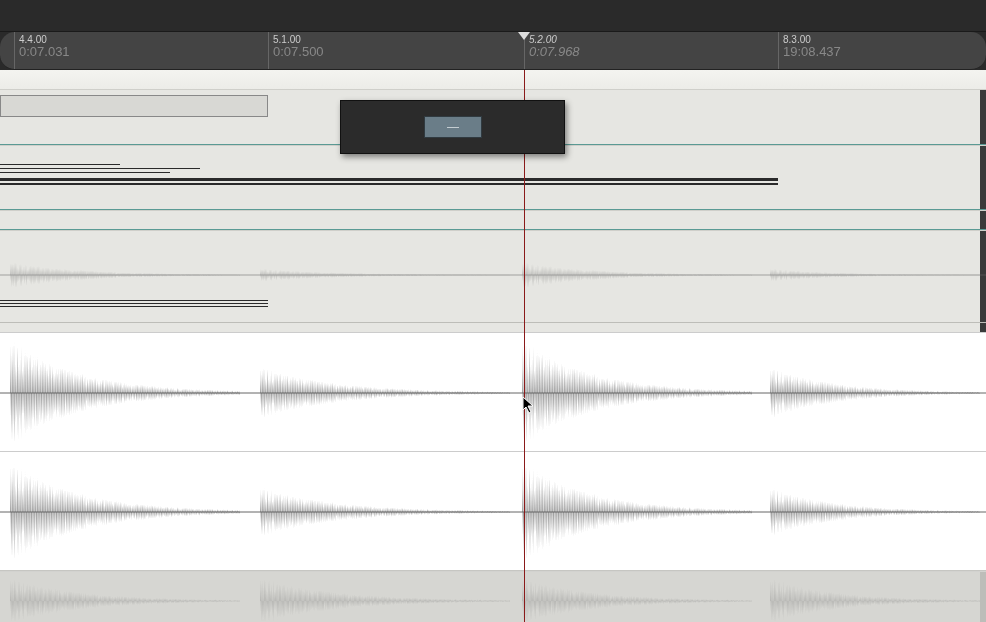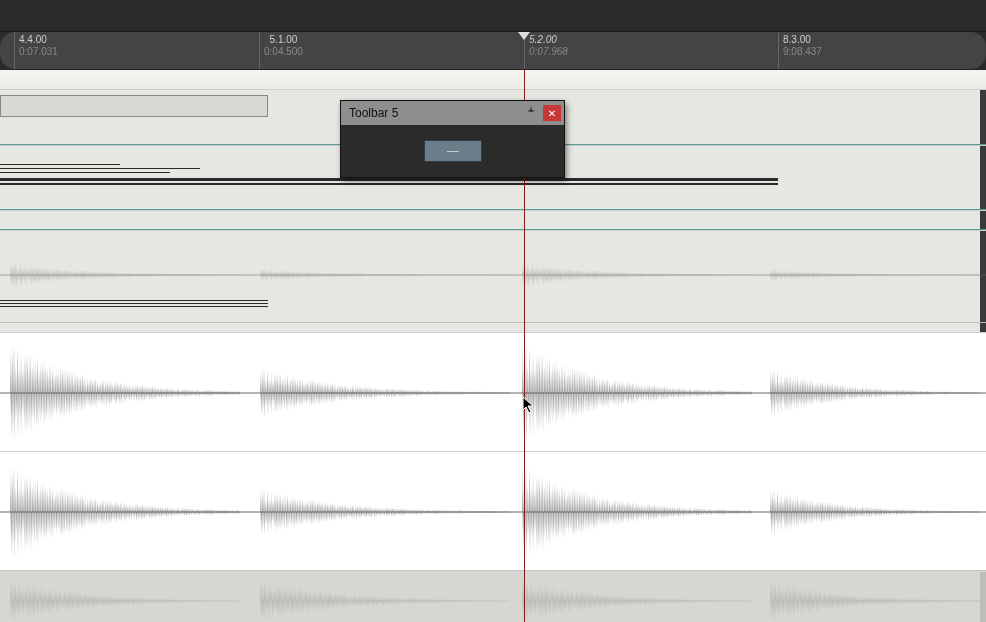--- a/index.html
+++ b/index.html
@@ -30,21 +30,21 @@
     border-radius: 15px;
   }
   .ruler-mark {
     position: absolute; top: 0; height: 100%;
     border-left: 1px solid #666;
     padding-left: 4px; padding-top: 2px;
     color: #aaa; font-size: 10px; line-height: 12px;
     white-space: pre;
   }
   .ruler-mark .line1 { display:block; color:#ccc; }
-  .ruler-mark .line2 { display:block; color:#888; font-size:10px; }
+  .ruler-mark .line2 { display:block; color:#888; font-size:13px; }
 
   .play-cursor-marker {
     position: absolute; top: 0; width: 0; height: 0;
     border-left: 6px solid transparent;
     border-right: 6px solid transparent;
     border-top: 8px solid #ddd;
     transform: translateX(-6px);
     z-index: 50;
   }
 
@@ -136,23 +136,23 @@
   }
 </style>
 </head>
 <body>
 
 <div class="top-strip"></div>
 
 <div class="ruler" id="ruler">
   <div class="play-cursor-marker" id="ph-marker" style="left: 524px;"></div>
 <div class="ruler-mark" style="left: 14px;"><span class="line1">4.4.00</span><span class="line2">0:07.031</span></div>
-    <div class="ruler-mark" style="left: 259px; text-align: center;"><span class="line1">5.1.00</span><span class="line2">0:04.500</span></div>
+    <div class="ruler-mark" style="left: 268px;"><span class="line1">5.1.00</span><span class="line2">0:07.500</span></div>
     <div class="ruler-mark" style="left: 524px; font-style: italic;"><span class="line1">5.2.00</span><span class="line2">0:07.968</span></div>
-    <div class="ruler-mark" style="left: 778px;"><span class="line1">8.3.00</span><span class="line2">9:08.437</span></div>
+    <div class="ruler-mark" style="left: 778px;"><span class="line1">8.3.00</span><span class="line2">19:08.437</span></div>
   </div>
 
 <div class="tracks" id="tracks">
   <div class="right-edge"></div>
   <div class="play-cursor" id="ph-line" style="left: 524px;"></div>
 
   <div class="lane" style="top:0; height:20px; background:linear-gradient(#f4f4f0,#ececE8);"></div>
 
   <div class="clip-box" id="clipbox" style="left: 0px; width: 268px;"></div>
 
@@ -207,35 +207,20 @@
     <svg width="986" height="60" id="wave-refl">
         <path d="M10 30 L10.0 19.2 L10.5 40.8 L10.8 8.7 L11.3 51.3 L11.7 12.1 L12.2 47.9 L12.5 9.0 L13.0 51.0 L13.3 15.0 L13.8 45.0 L14.2 7.7 L14.7 52.3 L15.0 7.8 L15.5 52.2 L15.8 16.1 L16.3 43.9 L16.7 18.4 L17.2 41.6 L17.5 19.9 L18.0 40.1 L18.3 9.8 L18.8 50.2 L19.2 9.6 L19.7 50.4 L20.0 17.9 L20.5 42.1 L20.8 19.8 L21.3 40.2 L21.7 13.5 L22.2 46.5 L22.5 19.6 L23.0 40.4 L23.3 10.3 L23.8 49.7 L24.2 20.2 L24.7 39.8 L25.0 20.2 L25.5 39.8 L25.8 18.0 L26.3 42.0 L26.7 13.5 L27.2 46.5 L27.5 11.5 L28.0 48.5 L28.3 16.5 L28.8 43.5 L29.2 12.9 L29.7 47.1 L30.0 13.1 L30.5 46.9 L30.8 14.9 L31.3 45.1 L31.7 18.8 L32.2 41.2 L32.5 14.3 L33.0 45.7 L33.3 12.8 L33.8 47.2 L34.2 13.2 L34.7 46.8 L35.0 19.1 L35.5 40.9 L35.8 18.1 L36.3 41.9 L36.7 18.7 L37.2 41.3 L37.5 14.7 L38.0 45.3 L38.3 17.1 L38.8 42.9 L39.2 21.7 L39.7 38.3 L40.0 15.1 L40.5 44.9 L40.8 17.5 L41.3 42.5 L41.7 14.7 L42.2 45.3 L42.5 15.8 L43.0 44.2 L43.3 20.0 L43.8 40.0 L44.2 21.7 L44.7 38.3 L45.0 16.6 L45.5 43.4 L45.8 18.1 L46.3 41.9 L46.7 18.3 L47.2 41.7 L47.5 20.5 L48.0 39.5 L48.3 16.1 L48.8 43.9 L49.2 16.4 L49.7 43.6 L50.0 18.5 L50.5 41.5 L50.8 18.3 L51.3 41.7 L51.7 17.2 L52.2 42.8 L52.5 20.1 L53.0 39.9 L53.3 19.5 L53.8 40.5 L54.2 20.5 L54.7 39.5 L55.0 22.4 L55.5 37.6 L55.8 17.3 L56.3 42.7 L56.7 18.8 L57.2 41.2 L57.5 18.2 L58.0 41.8 L58.3 23.1 L58.8 36.9 L59.2 18.6 L59.7 41.4 L60.0 20.6 L60.5 39.4 L60.8 21.4 L61.3 38.6 L61.7 22.8 L62.2 37.2 L62.5 22.4 L63.0 37.6 L63.3 21.2 L63.8 38.8 L64.2 19.7 L64.7 40.3 L65.0 22.3 L65.5 37.7 L65.8 21.6 L66.3 38.4 L66.7 19.6 L67.2 40.4 L67.5 24.1 L68.0 35.9 L68.3 20.2 L68.8 39.8 L69.2 19.5 L69.7 40.5 L70.0 20.0 L70.5 40.0 L70.8 20.3 L71.3 39.7 L71.7 19.8 L72.2 40.2 L72.5 21.2 L73.0 38.8 L73.3 20.2 L73.8 39.8 L74.2 25.4 L74.7 34.6 L75.0 20.4 L75.5 39.6 L75.8 23.0 L76.3 37.0 L76.7 21.4 L77.2 38.6 L77.5 21.2 L78.0 38.8 L78.3 21.2 L78.8 38.8 L79.2 20.9 L79.7 39.1 L80.0 22.1 L80.5 37.9 L80.8 23.1 L81.3 36.9 L81.7 21.2 L82.2 38.8 L82.5 23.9 L83.0 36.1 L83.3 21.4 L83.8 38.6 L84.2 25.8 L84.7 34.2 L85.0 22.8 L85.5 37.2 L85.8 21.6 L86.3 38.4 L86.7 23.6 L87.2 36.4 L87.5 23.0 L88.0 37.0 L88.3 22.4 L88.8 37.6 L89.2 24.3 L89.7 35.7 L90.0 23.1 L90.5 36.9 L90.8 24.7 L91.3 35.3 L91.7 23.8 L92.2 36.2 L92.5 22.6 L93.0 37.4 L93.3 23.3 L93.8 36.7 L94.2 22.6 L94.7 37.4 L95.0 22.7 L95.5 37.3 L95.8 25.0 L96.3 35.0 L96.7 24.2 L97.2 35.8 L97.5 22.9 L98.0 37.1 L98.3 26.6 L98.8 33.4 L99.2 26.8 L99.7 33.2 L100.0 24.8 L100.5 35.2 L100.8 24.6 L101.3 35.4 L101.7 26.1 L102.2 33.9 L102.5 24.1 L103.0 35.9 L103.3 24.8 L103.8 35.2 L104.2 24.2 L104.7 35.8 L105.0 24.5 L105.5 35.5 L105.8 25.2 L106.3 34.8 L106.7 24.8 L107.2 35.2 L107.5 25.7 L108.0 34.3 L108.3 24.6 L108.8 35.4 L109.2 24.6 L109.7 35.4 L110.0 24.1 L110.5 35.9 L110.8 26.7 L111.3 33.3 L111.7 26.2 L112.2 33.8 L112.5 25.3 L113.0 34.7 L113.3 26.5 L113.8 33.5 L114.2 27.1 L114.7 32.9 L115.0 25.4 L115.5 34.6 L115.8 25.6 L116.3 34.4 L116.7 26.3 L117.2 33.7 L117.5 24.7 L118.0 35.3 L118.3 25.5 L118.8 34.5 L119.2 24.8 L119.7 35.2 L120.0 27.6 L120.5 32.4 L120.8 26.9 L121.3 33.1 L121.7 25.1 L122.2 34.9 L122.5 25.1 L123.0 34.9 L123.3 26.7 L123.8 33.3 L124.2 25.5 L124.7 34.5 L125.0 25.9 L125.5 34.1 L125.8 25.3 L126.3 34.7 L126.7 25.4 L127.2 34.6 L127.5 26.9 L128.0 33.1 L128.3 25.5 L128.8 34.5 L129.2 27.0 L129.7 33.0 L130.0 26.7 L130.5 33.3 L130.8 27.5 L131.3 32.5 L131.7 26.0 L132.2 34.0 L132.5 25.7 L133.0 34.3 L133.3 26.0 L133.8 34.0 L134.2 25.8 L134.7 34.2 L135.0 27.4 L135.5 32.6 L135.8 26.5 L136.3 33.5 L136.7 26.0 L137.2 34.0 L137.5 27.2 L138.0 32.8 L138.3 26.3 L138.8 33.7 L139.2 26.1 L139.7 33.9 L140.0 26.4 L140.5 33.6 L140.8 27.9 L141.3 32.1 L141.7 27.8 L142.2 32.2 L142.5 26.9 L143.0 33.1 L143.3 26.3 L143.8 33.7 L144.2 26.8 L144.7 33.2 L145.0 27.7 L145.5 32.3 L145.8 26.8 L146.3 33.2 L146.7 27.9 L147.2 32.1 L147.5 27.5 L148.0 32.5 L148.3 27.2 L148.8 32.8 L149.2 27.3 L149.7 32.7 L150.0 27.7 L150.5 32.3 L150.8 27.1 L151.3 32.9 L151.7 28.3 L152.2 31.7 L152.5 28.5 L153.0 31.5 L153.3 27.5 L153.8 32.5 L154.2 27.4 L154.7 32.6 L155.0 27.5 L155.5 32.5 L155.8 28.6 L156.3 31.4 L156.7 27.1 L157.2 32.9 L157.5 27.0 L158.0 33.0 L158.3 27.4 L158.8 32.6 L159.2 27.0 L159.7 33.0 L160.0 27.5 L160.5 32.5 L160.8 27.9 L161.3 32.1 L161.7 27.8 L162.2 32.2 L162.5 27.2 L163.0 32.8 L163.3 27.2 L163.8 32.8 L164.2 27.6 L164.7 32.4 L165.0 27.2 L165.5 32.8 L165.8 27.4 L166.3 32.6 L166.7 27.6 L167.2 32.4 L167.5 27.4 L168.0 32.6 L168.3 28.5 L168.8 31.5 L169.2 27.9 L169.7 32.1 L170.0 28.6 L170.5 31.4 L170.8 27.5 L171.3 32.5 L171.7 28.2 L172.2 31.8 L172.5 27.8 L173.0 32.2 L173.3 27.7 L173.8 32.3 L174.2 28.4 L174.7 31.6 L175.0 27.6 L175.5 32.4 L175.8 27.6 L176.3 32.4 L176.7 27.8 L177.2 32.2 L177.5 28.2 L178.0 31.8 L178.3 27.8 L178.8 32.2 L179.2 27.9 L179.7 32.1 L180.0 28.5 L180.5 31.5 L180.8 28.1 L181.3 31.9 L181.7 28.7 L182.2 31.3 L182.5 28.3 L183.0 31.7 L183.3 27.9 L183.8 32.1 L184.2 28.7 L184.7 31.3 L185.0 28.5 L185.5 31.5 L185.8 28.0 L186.3 32.0 L186.7 28.2 L187.2 31.8 L187.5 28.4 L188.0 31.6 L188.3 28.9 L188.8 31.1 L189.2 28.4 L189.7 31.6 L190.0 28.7 L190.5 31.3 L190.8 28.3 L191.3 31.7 L191.7 28.3 L192.2 31.7 L192.5 28.3 L193.0 31.7 L193.3 28.3 L193.8 31.7 L194.2 28.2 L194.7 31.8 L195.0 28.5 L195.5 31.5 L195.8 28.9 L196.3 31.1 L196.7 28.8 L197.2 31.2 L197.5 28.4 L198.0 31.6 L198.3 28.3 L198.8 31.7 L199.2 28.6 L199.7 31.4 L200.0 29.1 L200.5 30.9 L200.8 28.4 L201.3 31.6 L201.7 29.0 L202.2 31.0 L202.5 28.8 L203.0 31.2 L203.3 29.2 L203.8 30.8 L204.2 29.1 L204.7 30.9 L205.0 28.5 L205.5 31.5 L205.8 28.5 L206.3 31.5 L206.7 28.7 L207.2 31.3 L207.5 29.0 L208.0 31.0 L208.3 29.3 L208.8 30.7 L209.2 29.1 L209.7 30.9 L210.0 29.0 L210.5 31.0 L210.8 28.8 L211.3 31.2 L211.7 29.1 L212.2 30.9 L212.5 28.7 L213.0 31.3 L213.3 28.7 L213.8 31.3 L214.2 28.7 L214.7 31.3 L215.0 28.7 L215.5 31.3 L215.8 28.6 L216.3 31.4 L216.7 28.8 L217.2 31.2 L217.5 29.3 L218.0 30.7 L218.3 29.0 L218.8 31.0 L219.2 28.7 L219.7 31.3 L220.0 28.8 L220.5 31.2 L220.8 29.4 L221.3 30.6 L221.7 28.8 L222.2 31.2 L222.5 29.1 L223.0 30.9 L223.3 29.1 L223.8 30.9 L224.2 29.0 L224.7 31.0 L225.0 29.4 L225.5 30.6 L225.8 29.0 L226.3 31.0 L226.7 29.4 L227.2 30.6 L227.5 28.9 L228.0 31.1 L228.3 29.5 L228.8 30.5 L229.2 29.0 L229.7 31.0 L230.0 29.0 L230.5 31.0 L230.8 28.9 L231.3 31.1 L231.7 29.4 L232.2 30.6 L232.5 29.4 L233.0 30.6 L233.3 29.2 L233.8 30.8 L234.2 29.1 L234.7 30.9 L235.0 29.3 L235.5 30.7 L235.8 29.3 L236.3 30.7 L236.7 29.2 L237.2 30.8 L237.5 29.1 L238.0 30.9 L238.3 29.2 L238.8 30.8 L239.2 29.3 L239.7 30.7 L240 30 Z" class="wave-path" opacity="0.5"></path>
         <path d="M260 30 L260.0 19.2 L260.5 40.8 L260.8 8.7 L261.3 51.3 L261.7 12.1 L262.2 47.9 L262.5 9.0 L263.0 51.0 L263.3 14.9 L263.8 45.1 L264.2 7.6 L264.7 52.4 L265.0 7.7 L265.5 52.3 L265.8 16.0 L266.3 44.0 L266.7 18.3 L267.2 41.7 L267.5 19.8 L268.0 40.2 L268.3 9.6 L268.8 50.4 L269.2 9.4 L269.7 50.6 L270.0 17.8 L270.5 42.2 L270.8 19.7 L271.3 40.3 L271.7 13.3 L272.2 46.7 L272.5 19.4 L273.0 40.6 L273.3 10.0 L273.8 50.0 L274.2 20.0 L274.7 40.0 L275.0 20.1 L275.5 39.9 L275.8 17.8 L276.3 42.2 L276.7 13.2 L277.2 46.8 L277.5 11.1 L278.0 48.9 L278.3 16.2 L278.8 43.8 L279.2 12.5 L279.7 47.5 L280.0 12.7 L280.5 47.3 L280.8 14.6 L281.3 45.4 L281.7 18.6 L282.2 41.4 L282.5 13.9 L283.0 46.1 L283.3 12.3 L283.8 47.7 L284.2 12.7 L284.7 47.3 L285.0 18.8 L285.5 41.2 L285.8 17.8 L286.3 42.2 L286.7 18.4 L287.2 41.6 L287.5 14.2 L288.0 45.8 L288.3 16.7 L288.8 43.3 L289.2 21.4 L289.7 38.6 L290.0 14.6 L290.5 45.4 L290.8 17.0 L291.3 43.0 L291.7 14.1 L292.2 45.9 L292.5 15.3 L293.0 44.7 L293.3 19.6 L293.8 40.4 L294.2 21.4 L294.7 38.6 L295.0 16.0 L295.5 44.0 L295.8 17.7 L296.3 42.3 L296.7 17.9 L297.2 42.1 L297.5 20.1 L298.0 39.9 L298.3 15.5 L298.8 44.5 L299.2 15.7 L299.7 44.3 L300.0 18.0 L300.5 42.0 L300.8 17.8 L301.3 42.2 L301.7 16.6 L302.2 43.4 L302.5 19.6 L303.0 40.4 L303.3 19.0 L303.8 41.0 L304.2 20.0 L304.7 40.0 L305.0 22.0 L305.5 38.0 L305.8 16.7 L306.3 43.3 L306.7 18.2 L307.2 41.8 L307.5 17.6 L308.0 42.4 L308.3 22.7 L308.8 37.3 L309.2 18.0 L309.7 42.0 L310.0 20.1 L310.5 39.9 L310.8 20.9 L311.3 39.1 L311.7 22.3 L312.2 37.7 L312.5 21.9 L313.0 38.1 L313.3 20.6 L313.8 39.4 L314.2 19.0 L314.7 41.0 L315.0 21.8 L315.5 38.2 L315.8 21.0 L316.3 39.0 L316.7 18.9 L317.2 41.1 L317.5 23.7 L318.0 36.3 L318.3 19.5 L318.8 40.5 L319.2 18.8 L319.7 41.2 L320.0 19.3 L320.5 40.7 L320.8 19.6 L321.3 40.4 L321.7 19.1 L322.2 40.9 L322.5 20.6 L323.0 39.4 L323.3 19.5 L323.8 40.5 L324.2 25.1 L324.7 34.9 L325.0 19.7 L325.5 40.3 L325.8 22.5 L326.3 37.5 L326.7 20.8 L327.2 39.2 L327.5 20.5 L328.0 39.5 L328.3 20.5 L328.8 39.5 L329.2 20.1 L329.7 39.9 L330.0 21.5 L330.5 38.5 L330.8 22.6 L331.3 37.4 L331.7 20.5 L332.2 39.5 L332.5 23.4 L333.0 36.6 L333.3 20.7 L333.8 39.3 L334.2 25.5 L334.7 34.5 L335.0 22.2 L335.5 37.8 L335.8 20.9 L336.3 39.1 L336.7 23.0 L337.2 37.0 L337.5 22.4 L338.0 37.6 L338.3 21.7 L338.8 38.3 L339.2 23.8 L339.7 36.2 L340.0 22.5 L340.5 37.5 L340.8 24.1 L341.3 35.9 L341.7 23.2 L342.2 36.8 L342.5 21.9 L343.0 38.1 L343.3 22.7 L343.8 37.3 L344.2 21.8 L344.7 38.2 L345.0 22.0 L345.5 38.0 L345.8 24.5 L346.3 35.5 L346.7 23.6 L347.2 36.4 L347.5 22.2 L348.0 37.8 L348.3 26.3 L348.8 33.7 L349.2 26.5 L349.7 33.5 L350.0 24.3 L350.5 35.7 L350.8 24.1 L351.3 35.9 L351.7 25.7 L352.2 34.3 L352.5 23.5 L353.0 36.5 L353.3 24.2 L353.8 35.8 L354.2 23.6 L354.7 36.4 L355.0 23.9 L355.5 36.1 L355.8 24.6 L356.3 35.4 L356.7 24.2 L357.2 35.8 L357.5 25.2 L358.0 34.8 L358.3 24.0 L358.8 36.0 L359.2 24.0 L359.7 36.0 L360.0 23.4 L360.5 36.6 L360.8 26.3 L361.3 33.7 L361.7 25.7 L362.2 34.3 L362.5 24.7 L363.0 35.3 L363.3 26.0 L363.8 34.0 L364.2 26.7 L364.7 33.3 L365.0 24.9 L365.5 35.1 L365.8 25.1 L366.3 34.9 L366.7 25.8 L367.2 34.2 L367.5 24.1 L368.0 35.9 L368.3 24.9 L368.8 35.1 L369.2 24.1 L369.7 35.9 L370.0 27.3 L370.5 32.7 L370.8 26.4 L371.3 33.6 L371.7 24.4 L372.2 35.6 L372.5 24.5 L373.0 35.5 L373.3 26.2 L373.8 33.8 L374.2 24.9 L374.7 35.1 L375.0 25.4 L375.5 34.6 L375.8 24.7 L376.3 35.3 L376.7 24.8 L377.2 35.2 L377.5 26.4 L378.0 33.6 L378.3 24.9 L378.8 35.1 L379.2 26.6 L379.7 33.4 L380.0 26.2 L380.5 33.8 L380.8 27.1 L381.3 32.9 L381.7 25.4 L382.2 34.6 L382.5 25.1 L383.0 34.9 L383.3 25.5 L383.8 34.5 L384.2 25.1 L384.7 34.9 L385.0 27.0 L385.5 33.0 L385.8 25.9 L386.3 34.1 L386.7 25.4 L387.2 34.6 L387.5 26.7 L388.0 33.3 L388.3 25.7 L388.8 34.3 L389.2 25.5 L389.7 34.5 L390.0 25.9 L390.5 34.1 L390.8 27.6 L391.3 32.4 L391.7 27.5 L392.2 32.5 L392.5 26.4 L393.0 33.6 L393.3 25.7 L393.8 34.3 L394.2 26.3 L394.7 33.7 L395.0 27.4 L395.5 32.6 L395.8 26.3 L396.3 33.7 L396.7 27.5 L397.2 32.5 L397.5 27.1 L398.0 32.9 L398.3 26.8 L398.8 33.2 L399.2 26.8 L399.7 33.2 L400.0 27.3 L400.5 32.7 L400.8 26.6 L401.3 33.4 L401.7 28.0 L402.2 32.0 L402.5 28.2 L403.0 31.8 L403.3 27.1 L403.8 32.9 L404.2 26.9 L404.7 33.1 L405.0 27.1 L405.5 32.9 L405.8 28.3 L406.3 31.7 L406.7 26.6 L407.2 33.4 L407.5 26.5 L408.0 33.5 L408.3 26.9 L408.8 33.1 L409.2 26.4 L409.7 33.6 L410.0 27.0 L410.5 33.0 L410.8 27.5 L411.3 32.5 L411.7 27.5 L412.2 32.5 L412.5 26.7 L413.0 33.3 L413.3 26.7 L413.8 33.3 L414.2 27.1 L414.7 32.9 L415.0 26.7 L415.5 33.3 L415.8 27.0 L416.3 33.0 L416.7 27.1 L417.2 32.9 L417.5 26.9 L418.0 33.1 L418.3 28.2 L418.8 31.8 L419.2 27.5 L419.7 32.5 L420.0 28.3 L420.5 31.7 L420.8 27.1 L421.3 32.9 L421.7 27.8 L422.2 32.2 L422.5 27.4 L423.0 32.6 L423.3 27.2 L423.8 32.8 L424.2 28.1 L424.7 31.9 L425.0 27.1 L425.5 32.9 L425.8 27.2 L426.3 32.8 L426.7 27.4 L427.2 32.6 L427.5 27.9 L428.0 32.1 L428.3 27.3 L428.8 32.7 L429.2 27.4 L429.7 32.6 L430.0 28.1 L430.5 31.9 L430.8 27.8 L431.3 32.2 L431.7 28.4 L432.2 31.6 L432.5 27.9 L433.0 32.1 L433.3 27.4 L433.8 32.6 L434.2 28.4 L434.7 31.6 L435.0 28.2 L435.5 31.8 L435.8 27.5 L436.3 32.5 L436.7 27.8 L437.2 32.2 L437.5 28.0 L438.0 32.0 L438.3 28.6 L438.8 31.4 L439.2 28.0 L439.7 32.0 L440.0 28.4 L440.5 31.6 L440.8 28.0 L441.3 32.0 L441.7 27.9 L442.2 32.1 L442.5 27.9 L443.0 32.1 L443.3 27.9 L443.8 32.1 L444.2 27.8 L444.7 32.2 L445.0 28.2 L445.5 31.8 L445.8 28.7 L446.3 31.3 L446.7 28.5 L447.2 31.5 L447.5 28.1 L448.0 31.9 L448.3 27.9 L448.8 32.1 L449.2 28.3 L449.7 31.7 L450.0 28.9 L450.5 31.1 L450.8 28.1 L451.3 31.9 L451.7 28.8 L452.2 31.2 L452.5 28.5 L453.0 31.5 L453.3 29.0 L453.8 31.0 L454.2 28.9 L454.7 31.1 L455.0 28.1 L455.5 31.9 L455.8 28.1 L456.3 31.9 L456.7 28.4 L457.2 31.6 L457.5 28.8 L458.0 31.2 L458.3 29.1 L458.8 30.9 L459.2 28.9 L459.7 31.1 L460.0 28.7 L460.5 31.3 L460.8 28.5 L461.3 31.5 L461.7 28.8 L462.2 31.2 L462.5 28.4 L463.0 31.6 L463.3 28.4 L463.8 31.6 L464.2 28.4 L464.7 31.6 L465.0 28.3 L465.5 31.7 L465.8 28.3 L466.3 31.7 L466.7 28.4 L467.2 31.6 L467.5 29.1 L468.0 30.9 L468.3 28.8 L468.8 31.2 L469.2 28.4 L469.7 31.6 L470.0 28.5 L470.5 31.5 L470.8 29.2 L471.3 30.8 L471.7 28.5 L472.2 31.5 L472.5 28.8 L473.0 31.2 L473.3 28.9 L473.8 31.1 L474.2 28.7 L474.7 31.3 L475.0 29.2 L475.5 30.8 L475.8 28.8 L476.3 31.2 L476.7 29.2 L477.2 30.8 L477.5 28.6 L478.0 31.4 L478.3 29.3 L478.8 30.7 L479.2 28.8 L479.7 31.2 L480.0 28.7 L480.5 31.3 L480.8 28.6 L481.3 31.4 L481.7 29.2 L482.2 30.8 L482.5 29.2 L483.0 30.8 L483.3 28.9 L483.8 31.1 L484.2 28.9 L484.7 31.1 L485.0 29.1 L485.5 30.9 L485.8 29.1 L486.3 30.9 L486.7 29.0 L487.2 31.0 L487.5 28.9 L488.0 31.1 L488.3 28.9 L488.8 31.1 L489.2 29.1 L489.7 30.9 L490.0 28.9 L490.5 31.1 L490.8 28.8 L491.3 31.2 L491.7 28.8 L492.2 31.2 L492.5 28.8 L493.0 31.2 L493.3 28.9 L493.8 31.1 L494.2 28.9 L494.7 31.1 L495.0 29.0 L495.5 31.0 L495.8 28.9 L496.3 31.1 L496.7 28.9 L497.2 31.1 L497.5 29.3 L498.0 30.7 L498.3 29.1 L498.8 30.9 L499.2 29.4 L499.7 30.6 L500.0 29.0 L500.5 31.0 L500.8 29.3 L501.3 30.7 L501.7 29.0 L502.2 31.0 L502.5 28.9 L503.0 31.1 L503.3 29.2 L503.8 30.8 L504.2 29.5 L504.7 30.5 L505.0 29.1 L505.5 30.9 L505.8 29.1 L506.3 30.9 L506.7 29.3 L507.2 30.7 L507.5 29.2 L508.0 30.8 L508.3 29.2 L508.8 30.8 L509.2 29.0 L509.7 31.0 L510 30 Z" class="wave-path" opacity="0.5"></path>
         <path d="M522 30 L522.0 19.2 L522.5 40.8 L522.8 8.7 L523.3 51.3 L523.7 12.1 L524.2 47.9 L524.5 9.0 L525.0 51.0 L525.3 15.0 L525.8 45.0 L526.2 7.7 L526.7 52.3 L527.0 7.8 L527.5 52.2 L527.8 16.1 L528.3 43.9 L528.7 18.4 L529.2 41.6 L529.5 19.9 L530.0 40.1 L530.3 9.8 L530.8 50.2 L531.2 9.6 L531.7 50.4 L532.0 17.9 L532.5 42.1 L532.8 19.8 L533.3 40.2 L533.7 13.5 L534.2 46.5 L534.5 19.6 L535.0 40.4 L535.3 10.3 L535.8 49.7 L536.2 20.2 L536.7 39.8 L537.0 20.2 L537.5 39.8 L537.8 18.0 L538.3 42.0 L538.7 13.5 L539.2 46.5 L539.5 11.5 L540.0 48.5 L540.3 16.5 L540.8 43.5 L541.2 12.9 L541.7 47.1 L542.0 13.1 L542.5 46.9 L542.8 14.9 L543.3 45.1 L543.7 18.8 L544.2 41.2 L544.5 14.3 L545.0 45.7 L545.3 12.8 L545.8 47.2 L546.2 13.2 L546.7 46.8 L547.0 19.1 L547.5 40.9 L547.8 18.1 L548.3 41.9 L548.7 18.7 L549.2 41.3 L549.5 14.7 L550.0 45.3 L550.3 17.1 L550.8 42.9 L551.2 21.7 L551.7 38.3 L552.0 15.1 L552.5 44.9 L552.8 17.5 L553.3 42.5 L553.7 14.7 L554.2 45.3 L554.5 15.8 L555.0 44.2 L555.3 20.0 L555.8 40.0 L556.2 21.7 L556.7 38.3 L557.0 16.6 L557.5 43.4 L557.8 18.1 L558.3 41.9 L558.7 18.3 L559.2 41.7 L559.5 20.5 L560.0 39.5 L560.3 16.1 L560.8 43.9 L561.2 16.4 L561.7 43.6 L562.0 18.5 L562.5 41.5 L562.8 18.3 L563.3 41.7 L563.7 17.2 L564.2 42.8 L564.5 20.1 L565.0 39.9 L565.3 19.5 L565.8 40.5 L566.2 20.5 L566.7 39.5 L567.0 22.4 L567.5 37.6 L567.8 17.3 L568.3 42.7 L568.7 18.8 L569.2 41.2 L569.5 18.2 L570.0 41.8 L570.3 23.1 L570.8 36.9 L571.2 18.6 L571.7 41.4 L572.0 20.6 L572.5 39.4 L572.8 21.4 L573.3 38.6 L573.7 22.8 L574.2 37.2 L574.5 22.4 L575.0 37.6 L575.3 21.2 L575.8 38.8 L576.2 19.7 L576.7 40.3 L577.0 22.3 L577.5 37.7 L577.8 21.6 L578.3 38.4 L578.7 19.6 L579.2 40.4 L579.5 24.1 L580.0 35.9 L580.3 20.2 L580.8 39.8 L581.2 19.5 L581.7 40.5 L582.0 20.0 L582.5 40.0 L582.8 20.3 L583.3 39.7 L583.7 19.8 L584.2 40.2 L584.5 21.2 L585.0 38.8 L585.3 20.2 L585.8 39.8 L586.2 25.4 L586.7 34.6 L587.0 20.4 L587.5 39.6 L587.8 23.0 L588.3 37.0 L588.7 21.4 L589.2 38.6 L589.5 21.2 L590.0 38.8 L590.3 21.2 L590.8 38.8 L591.2 20.9 L591.7 39.1 L592.0 22.1 L592.5 37.9 L592.8 23.1 L593.3 36.9 L593.7 21.2 L594.2 38.8 L594.5 23.9 L595.0 36.1 L595.3 21.4 L595.8 38.6 L596.2 25.8 L596.7 34.2 L597.0 22.8 L597.5 37.2 L597.8 21.6 L598.3 38.4 L598.7 23.6 L599.2 36.4 L599.5 23.0 L600.0 37.0 L600.3 22.4 L600.8 37.6 L601.2 24.3 L601.7 35.7 L602.0 23.1 L602.5 36.9 L602.8 24.7 L603.3 35.3 L603.7 23.8 L604.2 36.2 L604.5 22.6 L605.0 37.4 L605.3 23.3 L605.8 36.7 L606.2 22.6 L606.7 37.4 L607.0 22.7 L607.5 37.3 L607.8 25.0 L608.3 35.0 L608.7 24.2 L609.2 35.8 L609.5 22.9 L610.0 37.1 L610.3 26.6 L610.8 33.4 L611.2 26.8 L611.7 33.2 L612.0 24.8 L612.5 35.2 L612.8 24.6 L613.3 35.4 L613.7 26.1 L614.2 33.9 L614.5 24.1 L615.0 35.9 L615.3 24.8 L615.8 35.2 L616.2 24.2 L616.7 35.8 L617.0 24.5 L617.5 35.5 L617.8 25.2 L618.3 34.8 L618.7 24.8 L619.2 35.2 L619.5 25.7 L620.0 34.3 L620.3 24.6 L620.8 35.4 L621.2 24.6 L621.7 35.4 L622.0 24.1 L622.5 35.9 L622.8 26.7 L623.3 33.3 L623.7 26.2 L624.2 33.8 L624.5 25.3 L625.0 34.7 L625.3 26.5 L625.8 33.5 L626.2 27.1 L626.7 32.9 L627.0 25.4 L627.5 34.6 L627.8 25.6 L628.3 34.4 L628.7 26.3 L629.2 33.7 L629.5 24.7 L630.0 35.3 L630.3 25.5 L630.8 34.5 L631.2 24.8 L631.7 35.2 L632.0 27.6 L632.5 32.4 L632.8 26.9 L633.3 33.1 L633.7 25.1 L634.2 34.9 L634.5 25.1 L635.0 34.9 L635.3 26.7 L635.8 33.3 L636.2 25.5 L636.7 34.5 L637.0 25.9 L637.5 34.1 L637.8 25.3 L638.3 34.7 L638.7 25.4 L639.2 34.6 L639.5 26.9 L640.0 33.1 L640.3 25.5 L640.8 34.5 L641.2 27.0 L641.7 33.0 L642.0 26.7 L642.5 33.3 L642.8 27.5 L643.3 32.5 L643.7 26.0 L644.2 34.0 L644.5 25.7 L645.0 34.3 L645.3 26.0 L645.8 34.0 L646.2 25.8 L646.7 34.2 L647.0 27.4 L647.5 32.6 L647.8 26.5 L648.3 33.5 L648.7 26.0 L649.2 34.0 L649.5 27.2 L650.0 32.8 L650.3 26.3 L650.8 33.7 L651.2 26.1 L651.7 33.9 L652.0 26.4 L652.5 33.6 L652.8 27.9 L653.3 32.1 L653.7 27.8 L654.2 32.2 L654.5 26.9 L655.0 33.1 L655.3 26.3 L655.8 33.7 L656.2 26.8 L656.7 33.2 L657.0 27.7 L657.5 32.3 L657.8 26.8 L658.3 33.2 L658.7 27.9 L659.2 32.1 L659.5 27.5 L660.0 32.5 L660.3 27.2 L660.8 32.8 L661.2 27.3 L661.7 32.7 L662.0 27.7 L662.5 32.3 L662.8 27.1 L663.3 32.9 L663.7 28.3 L664.2 31.7 L664.5 28.5 L665.0 31.5 L665.3 27.5 L665.8 32.5 L666.2 27.4 L666.7 32.6 L667.0 27.5 L667.5 32.5 L667.8 28.6 L668.3 31.4 L668.7 27.1 L669.2 32.9 L669.5 27.0 L670.0 33.0 L670.3 27.4 L670.8 32.6 L671.2 27.0 L671.7 33.0 L672.0 27.5 L672.5 32.5 L672.8 27.9 L673.3 32.1 L673.7 27.8 L674.2 32.2 L674.5 27.2 L675.0 32.8 L675.3 27.2 L675.8 32.8 L676.2 27.6 L676.7 32.4 L677.0 27.2 L677.5 32.8 L677.8 27.4 L678.3 32.6 L678.7 27.6 L679.2 32.4 L679.5 27.4 L680.0 32.6 L680.3 28.5 L680.8 31.5 L681.2 27.9 L681.7 32.1 L682.0 28.6 L682.5 31.4 L682.8 27.5 L683.3 32.5 L683.7 28.2 L684.2 31.8 L684.5 27.8 L685.0 32.2 L685.3 27.7 L685.8 32.3 L686.2 28.4 L686.7 31.6 L687.0 27.6 L687.5 32.4 L687.8 27.6 L688.3 32.4 L688.7 27.8 L689.2 32.2 L689.5 28.2 L690.0 31.8 L690.3 27.8 L690.8 32.2 L691.2 27.9 L691.7 32.1 L692.0 28.5 L692.5 31.5 L692.8 28.1 L693.3 31.9 L693.7 28.7 L694.2 31.3 L694.5 28.3 L695.0 31.7 L695.3 27.9 L695.8 32.1 L696.2 28.7 L696.7 31.3 L697.0 28.5 L697.5 31.5 L697.8 28.0 L698.3 32.0 L698.7 28.2 L699.2 31.8 L699.5 28.4 L700.0 31.6 L700.3 28.9 L700.8 31.1 L701.2 28.4 L701.7 31.6 L702.0 28.7 L702.5 31.3 L702.8 28.3 L703.3 31.7 L703.7 28.3 L704.2 31.7 L704.5 28.3 L705.0 31.7 L705.3 28.3 L705.8 31.7 L706.2 28.2 L706.7 31.8 L707.0 28.5 L707.5 31.5 L707.8 28.9 L708.3 31.1 L708.7 28.8 L709.2 31.2 L709.5 28.4 L710.0 31.6 L710.3 28.3 L710.8 31.7 L711.2 28.6 L711.7 31.4 L712.0 29.1 L712.5 30.9 L712.8 28.4 L713.3 31.6 L713.7 29.0 L714.2 31.0 L714.5 28.8 L715.0 31.2 L715.3 29.2 L715.8 30.8 L716.2 29.1 L716.7 30.9 L717.0 28.5 L717.5 31.5 L717.8 28.5 L718.3 31.5 L718.7 28.7 L719.2 31.3 L719.5 29.0 L720.0 31.0 L720.3 29.3 L720.8 30.7 L721.2 29.1 L721.7 30.9 L722.0 29.0 L722.5 31.0 L722.8 28.8 L723.3 31.2 L723.7 29.1 L724.2 30.9 L724.5 28.7 L725.0 31.3 L725.3 28.7 L725.8 31.3 L726.2 28.7 L726.7 31.3 L727.0 28.7 L727.5 31.3 L727.8 28.6 L728.3 31.4 L728.7 28.8 L729.2 31.2 L729.5 29.3 L730.0 30.7 L730.3 29.0 L730.8 31.0 L731.2 28.7 L731.7 31.3 L732.0 28.8 L732.5 31.2 L732.8 29.4 L733.3 30.6 L733.7 28.8 L734.2 31.2 L734.5 29.1 L735.0 30.9 L735.3 29.1 L735.8 30.9 L736.2 29.0 L736.7 31.0 L737.0 29.4 L737.5 30.6 L737.8 29.0 L738.3 31.0 L738.7 29.4 L739.2 30.6 L739.5 28.9 L740.0 31.1 L740.3 29.5 L740.8 30.5 L741.2 29.0 L741.7 31.0 L742.0 29.0 L742.5 31.0 L742.8 28.9 L743.3 31.1 L743.7 29.4 L744.2 30.6 L744.5 29.4 L745.0 30.6 L745.3 29.2 L745.8 30.8 L746.2 29.1 L746.7 30.9 L747.0 29.3 L747.5 30.7 L747.8 29.3 L748.3 30.7 L748.7 29.2 L749.2 30.8 L749.5 29.1 L750.0 30.9 L750.3 29.2 L750.8 30.8 L751.2 29.3 L751.7 30.7 L752 30 Z" class="wave-path" opacity="0.5"></path>
         <path d="M770 30 L770.0 19.2 L770.5 40.8 L770.8 8.8 L771.3 51.2 L771.7 12.2 L772.2 47.8 L772.5 9.1 L773.0 50.9 L773.3 15.1 L773.8 44.9 L774.2 7.8 L774.7 52.2 L775.0 8.0 L775.5 52.0 L775.8 16.2 L776.3 43.8 L776.7 18.5 L777.2 41.5 L777.5 20.0 L778.0 40.0 L778.3 10.0 L778.8 50.0 L779.2 9.8 L779.7 50.2 L780.0 18.1 L780.5 41.9 L780.8 20.0 L781.3 40.0 L781.7 13.8 L782.2 46.2 L782.5 19.7 L783.0 40.3 L783.3 10.7 L783.8 49.3 L784.2 20.3 L784.7 39.7 L785.0 20.4 L785.5 39.6 L785.8 18.2 L786.3 41.8 L786.7 13.8 L787.2 46.2 L787.5 11.9 L788.0 48.1 L788.3 16.8 L788.8 43.2 L789.2 13.3 L789.7 46.7 L790.0 13.6 L790.5 46.4 L790.8 15.4 L791.3 44.6 L791.7 19.2 L792.2 40.8 L792.5 14.8 L793.0 45.2 L793.3 13.3 L793.8 46.7 L794.2 13.7 L794.7 46.3 L795.0 19.4 L795.5 40.6 L795.8 18.5 L796.3 41.5 L796.7 19.1 L797.2 40.9 L797.5 15.2 L798.0 44.8 L798.3 17.6 L798.8 42.4 L799.2 22.0 L799.7 38.0 L800.0 15.7 L800.5 44.3 L800.8 18.0 L801.3 42.0 L801.7 15.3 L802.2 44.7 L802.5 16.4 L803.0 43.6 L803.3 20.5 L803.8 39.5 L804.2 22.1 L804.7 37.9 L805.0 17.2 L805.5 42.8 L805.8 18.7 L806.3 41.3 L806.7 18.9 L807.2 41.1 L807.5 21.0 L808.0 39.0 L808.3 16.8 L808.8 43.2 L809.2 17.0 L809.7 43.0 L810.0 19.1 L810.5 40.9 L810.8 18.9 L811.3 41.1 L811.7 17.9 L812.2 42.1 L812.5 20.6 L813.0 39.4 L813.3 20.1 L813.8 39.9 L814.2 21.0 L814.7 39.0 L815.0 22.8 L815.5 37.2 L815.8 18.1 L816.3 41.9 L816.7 19.5 L817.2 40.5 L817.5 18.9 L818.0 41.1 L818.3 23.5 L818.8 36.5 L819.2 19.3 L819.7 40.7 L820.0 21.2 L820.5 38.8 L820.8 22.0 L821.3 38.0 L821.7 23.3 L822.2 36.7 L822.5 22.9 L823.0 37.1 L823.3 21.8 L823.8 38.2 L824.2 20.4 L824.7 39.6 L825.0 22.8 L825.5 37.2 L825.8 22.2 L826.3 37.8 L826.7 20.3 L827.2 39.7 L827.5 24.6 L828.0 35.4 L828.3 20.9 L828.8 39.1 L829.2 20.3 L829.7 39.7 L830.0 20.7 L830.5 39.3 L830.8 21.1 L831.3 38.9 L831.7 20.6 L832.2 39.4 L832.5 21.9 L833.0 38.1 L833.3 21.0 L833.8 39.0 L834.2 25.8 L834.7 34.2 L835.0 21.2 L835.5 38.8 L835.8 23.6 L836.3 36.4 L836.7 22.2 L837.2 37.8 L837.5 22.0 L838.0 38.0 L838.3 21.9 L838.8 38.1 L839.2 21.7 L839.7 38.3 L840.0 22.8 L840.5 37.2 L840.8 23.7 L841.3 36.3 L841.7 22.0 L842.2 38.0 L842.5 24.5 L843.0 35.5 L843.3 22.2 L843.8 37.8 L844.2 26.2 L844.7 33.8 L845.0 23.5 L845.5 36.5 L845.8 22.4 L846.3 37.6 L846.7 24.2 L847.2 35.8 L847.5 23.7 L848.0 36.3 L848.3 23.1 L848.8 36.9 L849.2 24.9 L849.7 35.1 L850.0 23.8 L850.5 36.2 L850.8 25.2 L851.3 34.8 L851.7 24.4 L852.2 35.6 L852.5 23.3 L853.0 36.7 L853.3 24.0 L853.8 36.0 L854.2 23.4 L854.7 36.6 L855.0 23.5 L855.5 36.5 L855.8 25.5 L856.3 34.5 L856.7 24.8 L857.2 35.2 L857.5 23.7 L858.0 36.3 L858.3 27.0 L858.8 33.0 L859.2 27.2 L859.7 32.8 L860.0 25.4 L860.5 34.6 L860.8 25.2 L861.3 34.8 L861.7 26.5 L862.2 33.5 L862.5 24.8 L863.0 35.2 L863.3 25.4 L863.8 34.6 L864.2 24.9 L864.7 35.1 L865.0 25.1 L865.5 34.9 L865.8 25.8 L866.3 34.2 L866.7 25.4 L867.2 34.6 L867.5 26.2 L868.0 33.8 L868.3 25.3 L868.8 34.7 L869.2 25.3 L869.7 34.7 L870.0 24.8 L870.5 35.2 L870.8 27.1 L871.3 32.9 L871.7 26.7 L872.2 33.3 L872.5 25.9 L873.0 34.1 L873.3 26.9 L873.8 33.1 L874.2 27.5 L874.7 32.5 L875.0 26.0 L875.5 34.0 L875.8 26.2 L876.3 33.8 L876.7 26.8 L877.2 33.2 L877.5 25.4 L878.0 34.6 L878.3 26.1 L878.8 33.9 L879.2 25.5 L879.7 34.5 L880.0 28.0 L880.5 32.0 L880.8 27.3 L881.3 32.7 L881.7 25.7 L882.2 34.3 L882.5 25.8 L883.0 34.2 L883.3 27.1 L883.8 32.9 L884.2 26.1 L884.7 33.9 L885.0 26.5 L885.5 33.5 L885.8 26.0 L886.3 34.0 L886.7 26.1 L887.2 33.9 L887.5 27.3 L888.0 32.7 L888.3 26.2 L888.8 33.8 L889.2 27.4 L889.7 32.6 L890.0 27.2 L890.5 32.8 L890.8 27.9 L891.3 32.1 L891.7 26.6 L892.2 33.4 L892.5 26.4 L893.0 33.6 L893.3 26.6 L893.8 33.4 L894.2 26.4 L894.7 33.6 L895.0 27.8 L895.5 32.2 L895.8 27.0 L896.3 33.0 L896.7 26.6 L897.2 33.4 L897.5 27.6 L898.0 32.4 L898.3 26.9 L898.8 33.1 L899.2 26.7 L899.7 33.3 L900.0 27.0 L900.5 33.0 L900.8 28.3 L901.3 31.7 L901.7 28.2 L902.2 31.8 L902.5 27.4 L903.0 32.6 L903.3 26.9 L903.8 33.1 L904.2 27.4 L904.7 32.6 L905.0 28.1 L905.5 31.9 L905.8 27.4 L906.3 32.6 L906.7 28.2 L907.2 31.8 L907.5 27.9 L908.0 32.1 L908.3 27.7 L908.8 32.3 L909.2 27.7 L909.7 32.3 L910.0 28.1 L910.5 31.9 L910.8 27.6 L911.3 32.4 L911.7 28.6 L912.2 31.4 L912.5 28.8 L913.0 31.2 L913.3 27.9 L913.8 32.1 L914.2 27.8 L914.7 32.2 L915.0 28.0 L915.5 32.0 L915.8 28.8 L916.3 31.2 L916.7 27.6 L917.2 32.4 L917.5 27.6 L918.0 32.4 L918.3 27.8 L918.8 32.2 L919.2 27.5 L919.7 32.5 L920.0 27.9 L920.5 32.1 L920.8 28.2 L921.3 31.8 L921.7 28.2 L922.2 31.8 L922.5 27.7 L923.0 32.3 L923.3 27.7 L923.8 32.3 L924.2 28.0 L924.7 32.0 L925.0 27.7 L925.5 32.3 L925.8 27.9 L926.3 32.1 L926.7 28.0 L927.2 32.0 L927.5 27.9 L928.0 32.1 L928.3 28.8 L928.8 31.2 L929.2 28.3 L929.7 31.7 L930.0 28.8 L930.5 31.2 L930.8 28.0 L931.3 32.0 L931.7 28.5 L932.2 31.5 L932.5 28.2 L933.0 31.8 L933.3 28.1 L933.8 31.9 L934.2 28.7 L934.7 31.3 L935.0 28.1 L935.5 31.9 L935.8 28.1 L936.3 31.9 L936.7 28.2 L937.2 31.8 L937.5 28.6 L938.0 31.4 L938.3 28.2 L938.8 31.8 L939.2 28.3 L939.7 31.7 L940.0 28.8 L940.5 31.2 L940.8 28.5 L941.3 31.5 L941.7 29.0 L942.2 31.0 L942.5 28.7 L943.0 31.3 L943.3 28.3 L943.8 31.7 L944.2 29.0 L944.7 31.0 L945.0 28.8 L945.5 31.2 L945.8 28.4 L946.3 31.6 L946.7 28.6 L947.2 31.4 L947.5 28.7 L948.0 31.3 L948.3 29.1 L948.8 30.9 L949.2 28.7 L949.7 31.3 L950.0 29.0 L950.5 31.0 L950.8 28.7 L951.3 31.3 L951.7 28.7 L952.2 31.3 L952.5 28.7 L953.0 31.3 L953.3 28.6 L953.8 31.4 L954.2 28.6 L954.7 31.4 L955.0 28.8 L955.5 31.2 L955.8 29.2 L956.3 30.8 L956.7 29.1 L957.2 30.9 L957.5 28.8 L958.0 31.2 L958.3 28.7 L958.8 31.3 L959.2 28.9 L959.7 31.1 L960.0 29.3 L960.5 30.7 L960.8 28.8 L961.3 31.2 L961.7 29.2 L962.2 30.8 L962.5 29.1 L963.0 30.9 L963.3 29.4 L963.8 30.6 L964.2 29.3 L964.7 30.7 L965.0 28.8 L965.5 31.2 L965.8 28.8 L966.3 31.2 L966.7 29.0 L967.2 31.0 L967.5 29.2 L968.0 30.8 L968.3 29.4 L968.8 30.6 L969.2 29.3 L969.7 30.7 L970.0 29.2 L970.5 30.8 L970.8 29.1 L971.3 30.9 L971.7 29.3 L972.2 30.7 L972.5 29.0 L973.0 31.0 L973.3 29.0 L973.8 31.0 L974.2 29.0 L974.7 31.0 L975.0 29.0 L975.5 31.0 L975.8 29.0 L976.3 31.0 L976.7 29.1 L977.2 30.9 L977.5 29.4 L978.0 30.6 L978.3 29.3 L978.8 30.7 L979.2 29.0 L979.7 31.0 L980 30 Z" class="wave-path" opacity="0.5"></path>
       </svg>
   </div>
 </div>
 
 <div class="floating-toolbar">
-  <div class="titlebar">
-    <span>Toolbar 5</span>
-    <div class="controls">
-      <button class="btn pin" title="Pin">
-        <span>
-          <svg width="10" height="12" viewBox="0 0 10 12">
-              <path d="M5 0 L6 4 L9 5 L5 6 L5 12 L5 6 L1 5 L4 4 Z" fill="#333"></path>
-            </svg>
-        </span>
-      </button>
-      <button class="btn close" title="Close">
-        <span>✕</span>
-      </button>
-    </div>
-  </div>
   <div class="body">
     <div class="tool-btn">
       <div class="dash"></div>
     </div>
   </div>
 </div>
 
 <div class="cursor-arrow" id="cursor-arrow" style="left: 524px; top: 398px;">
   <svg width="14" height="18" viewBox="0 0 14 18">
     <path d="M1 1 L1 14 L4 11 L7 17 L9 16 L6 10 L11 10 Z" fill="#000" stroke="#fff" stroke-width="1"></path>

